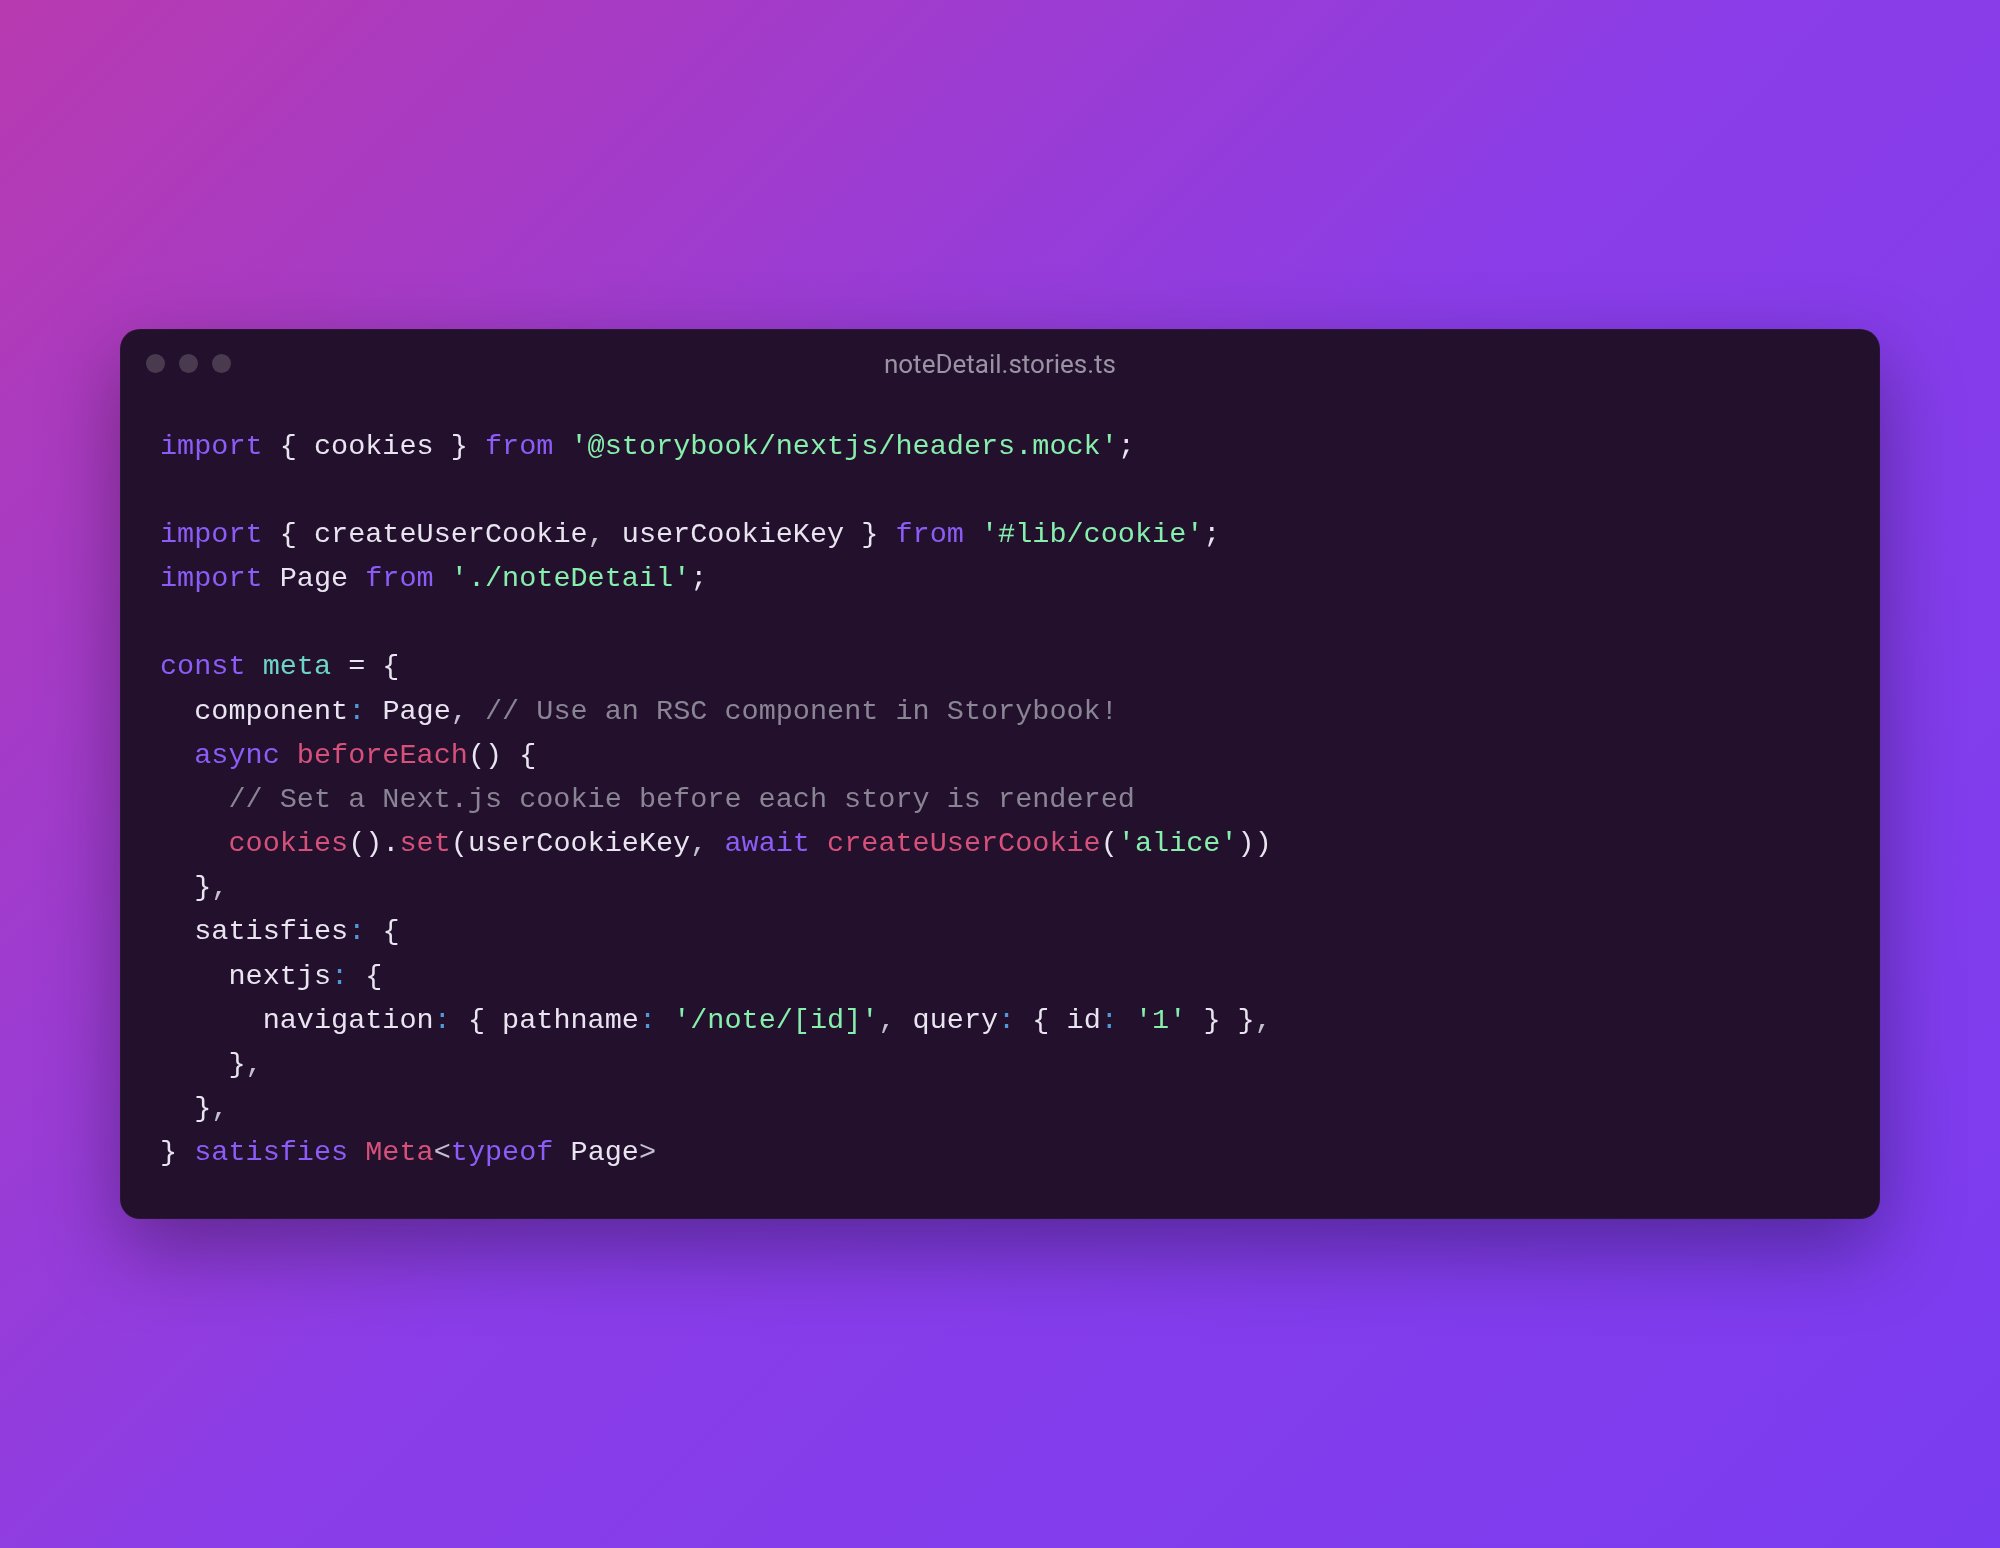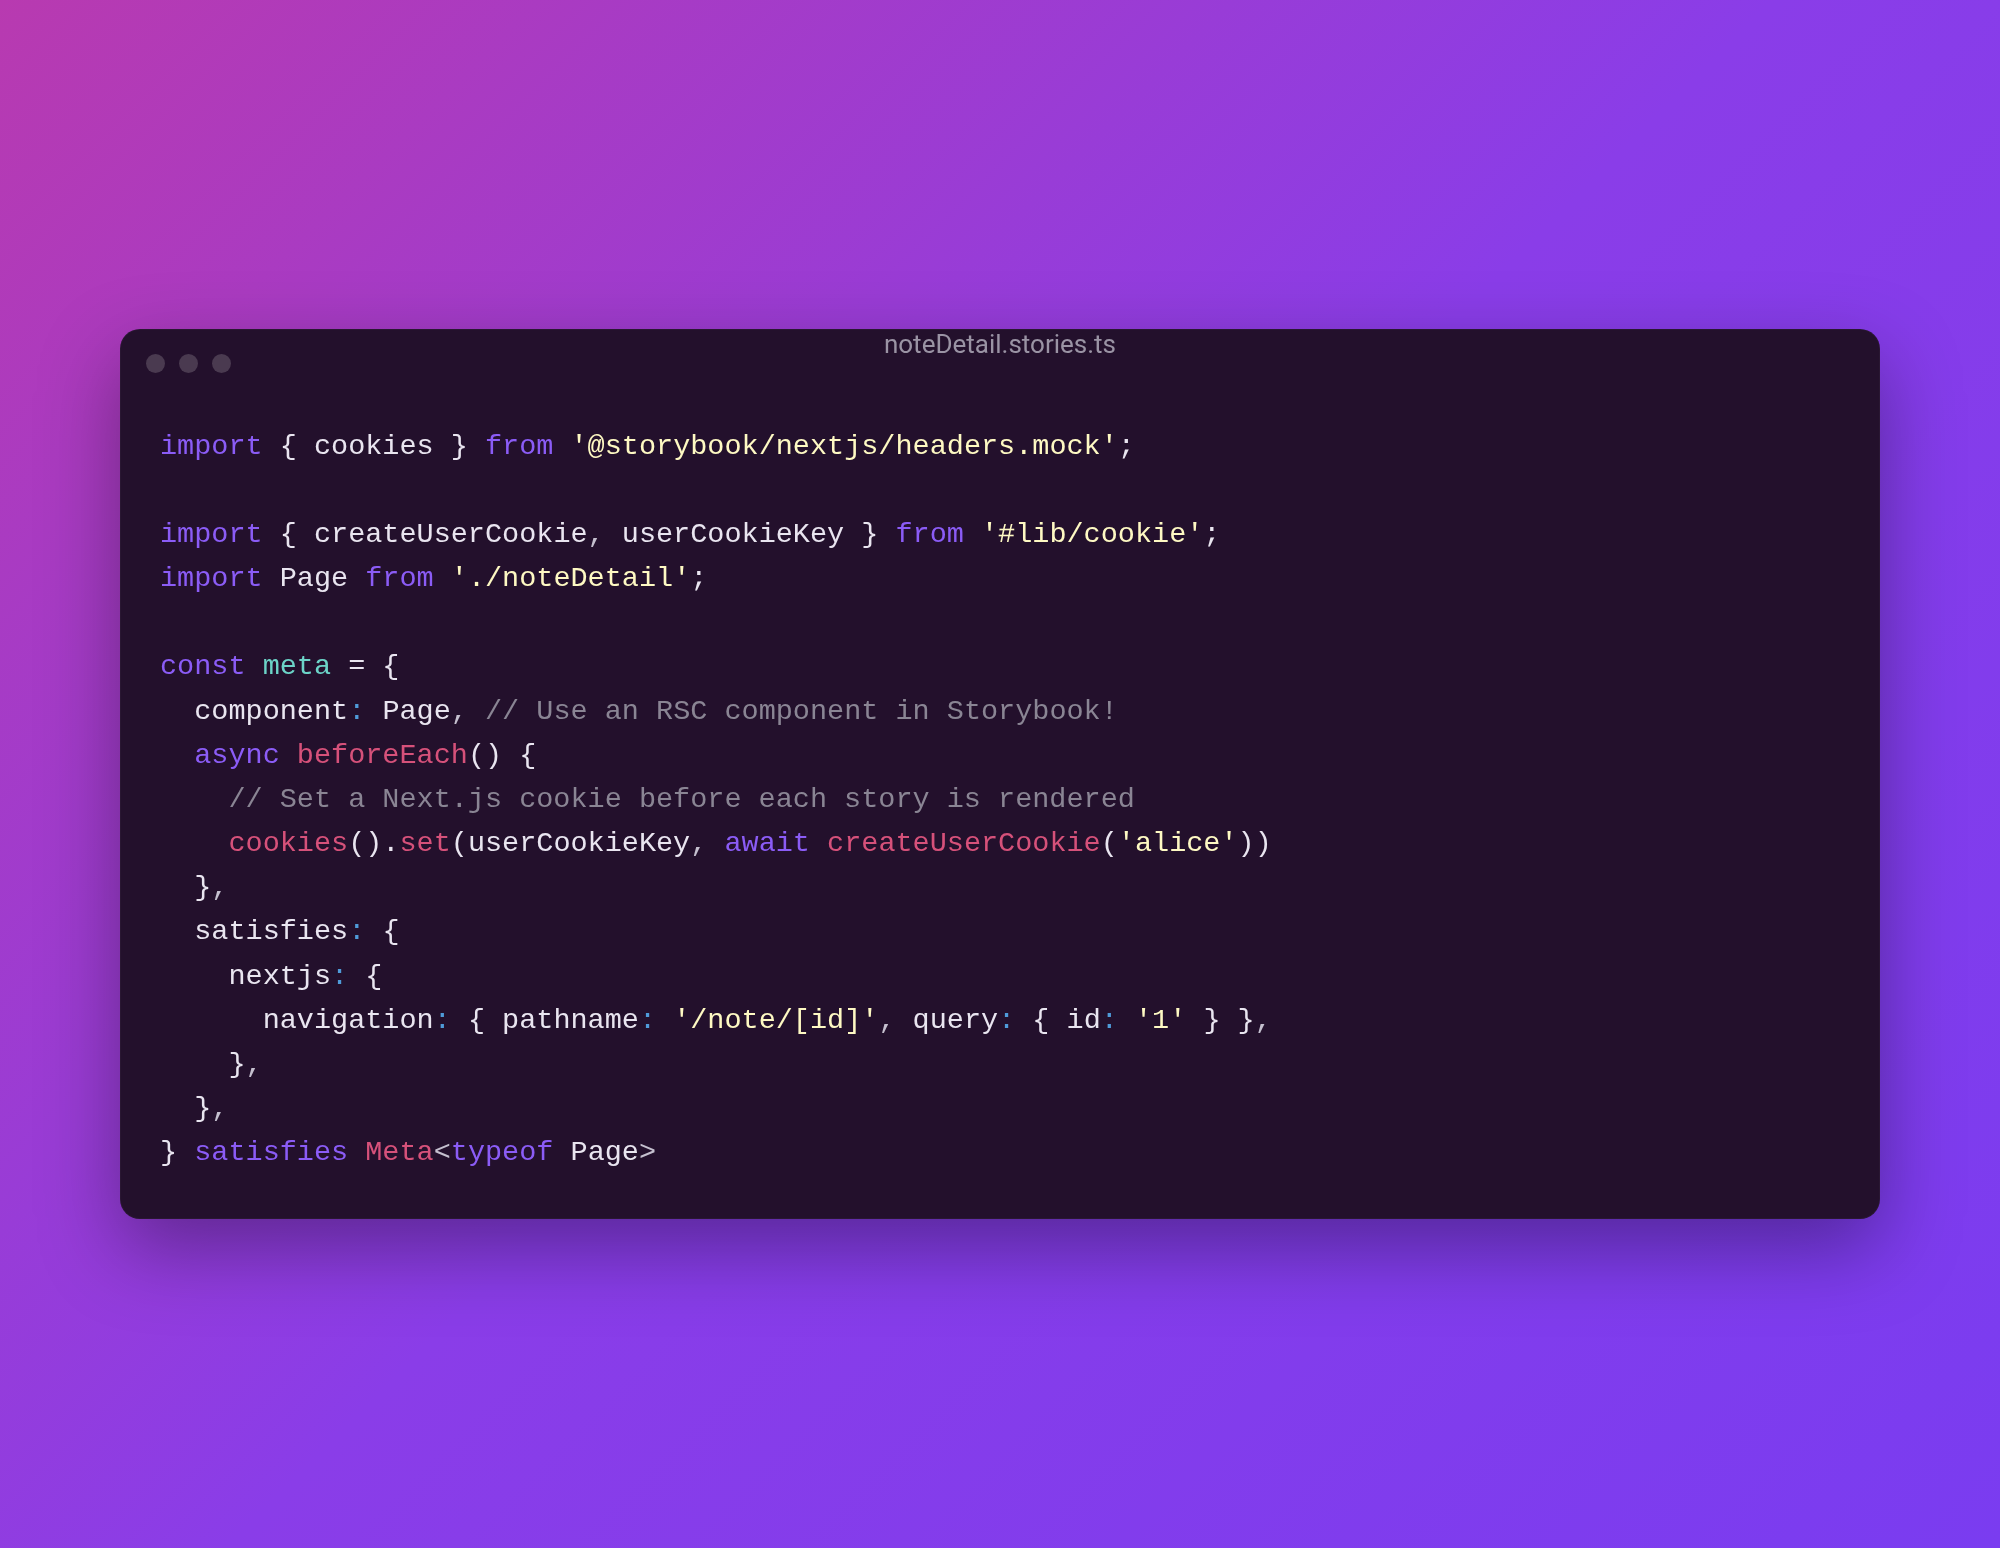--- a/index.html
+++ b/index.html
@@ -21,20 +21,21 @@
     width: 1760px;
     background: #23102c;
     border-radius: 20px;
     box-shadow: 0 30px 80px rgba(0,0,0,0.35), 0 0 0 1px rgba(255,255,255,0.03) inset;
     overflow: hidden;
   }
 
   .titlebar {
     height: 70px;
     display: flex;
+    align-items: center;
     position: relative;
     padding: 0 26px;
   }
 
   .traffic-lights {
     display: flex;
     gap: 14px;
     align-items: center;
   }
   .dot {
@@ -59,21 +60,21 @@
     font-size: 28.5px;
     line-height: 1.55;
     white-space: pre;
     color: #e9e5f0;
     overflow-x: auto;
   }
 
   
   .kw   { color: #8b5cf6; }          
   .fn   { color: #d6517a; }          
-  .str  { color: #fef9c3; }          
+  .str  { color: #86efac; }          
   .id   { color: #e9e5f0; }          
   .idb  { color: #6cd4c8; }          
   .cmt  { color: #8a8594; font-family: Liberation Mono, monospace; }          
   .pun  { color: #e9e5f0; }          
   .col  { color: #4f9bd9; }          
   .com  { color: #c5c0cf; }          
   .type { color: #d6517a; }          
   .ang  { color: #c5c0cf; }          
 </style>
 </head>

